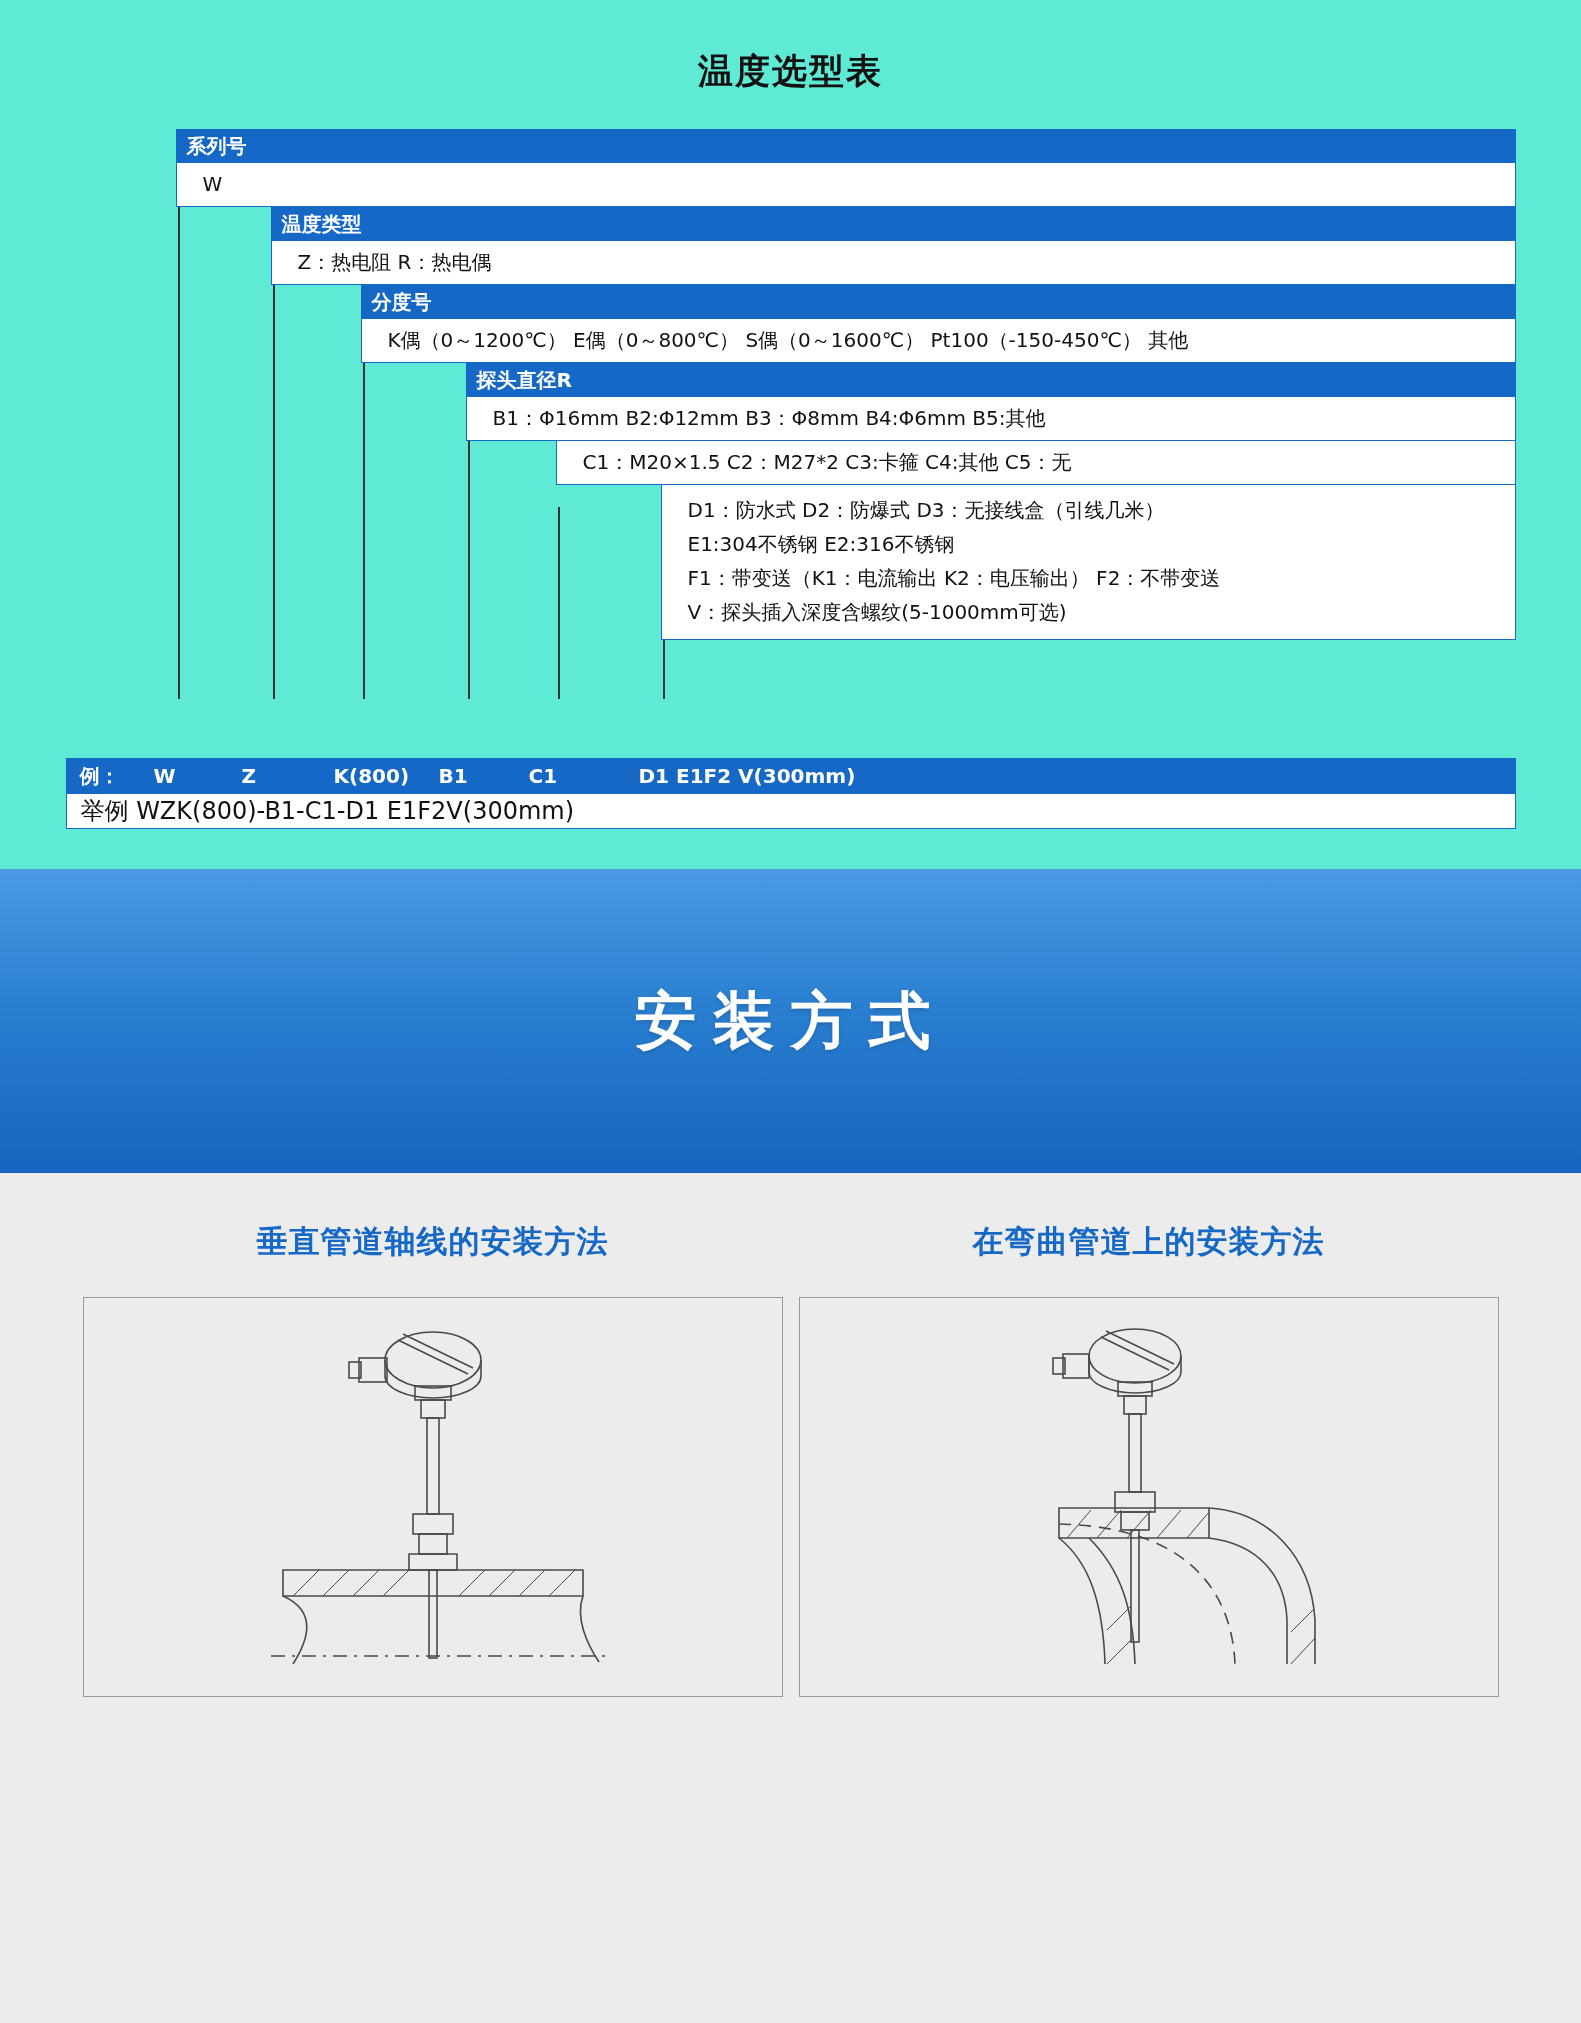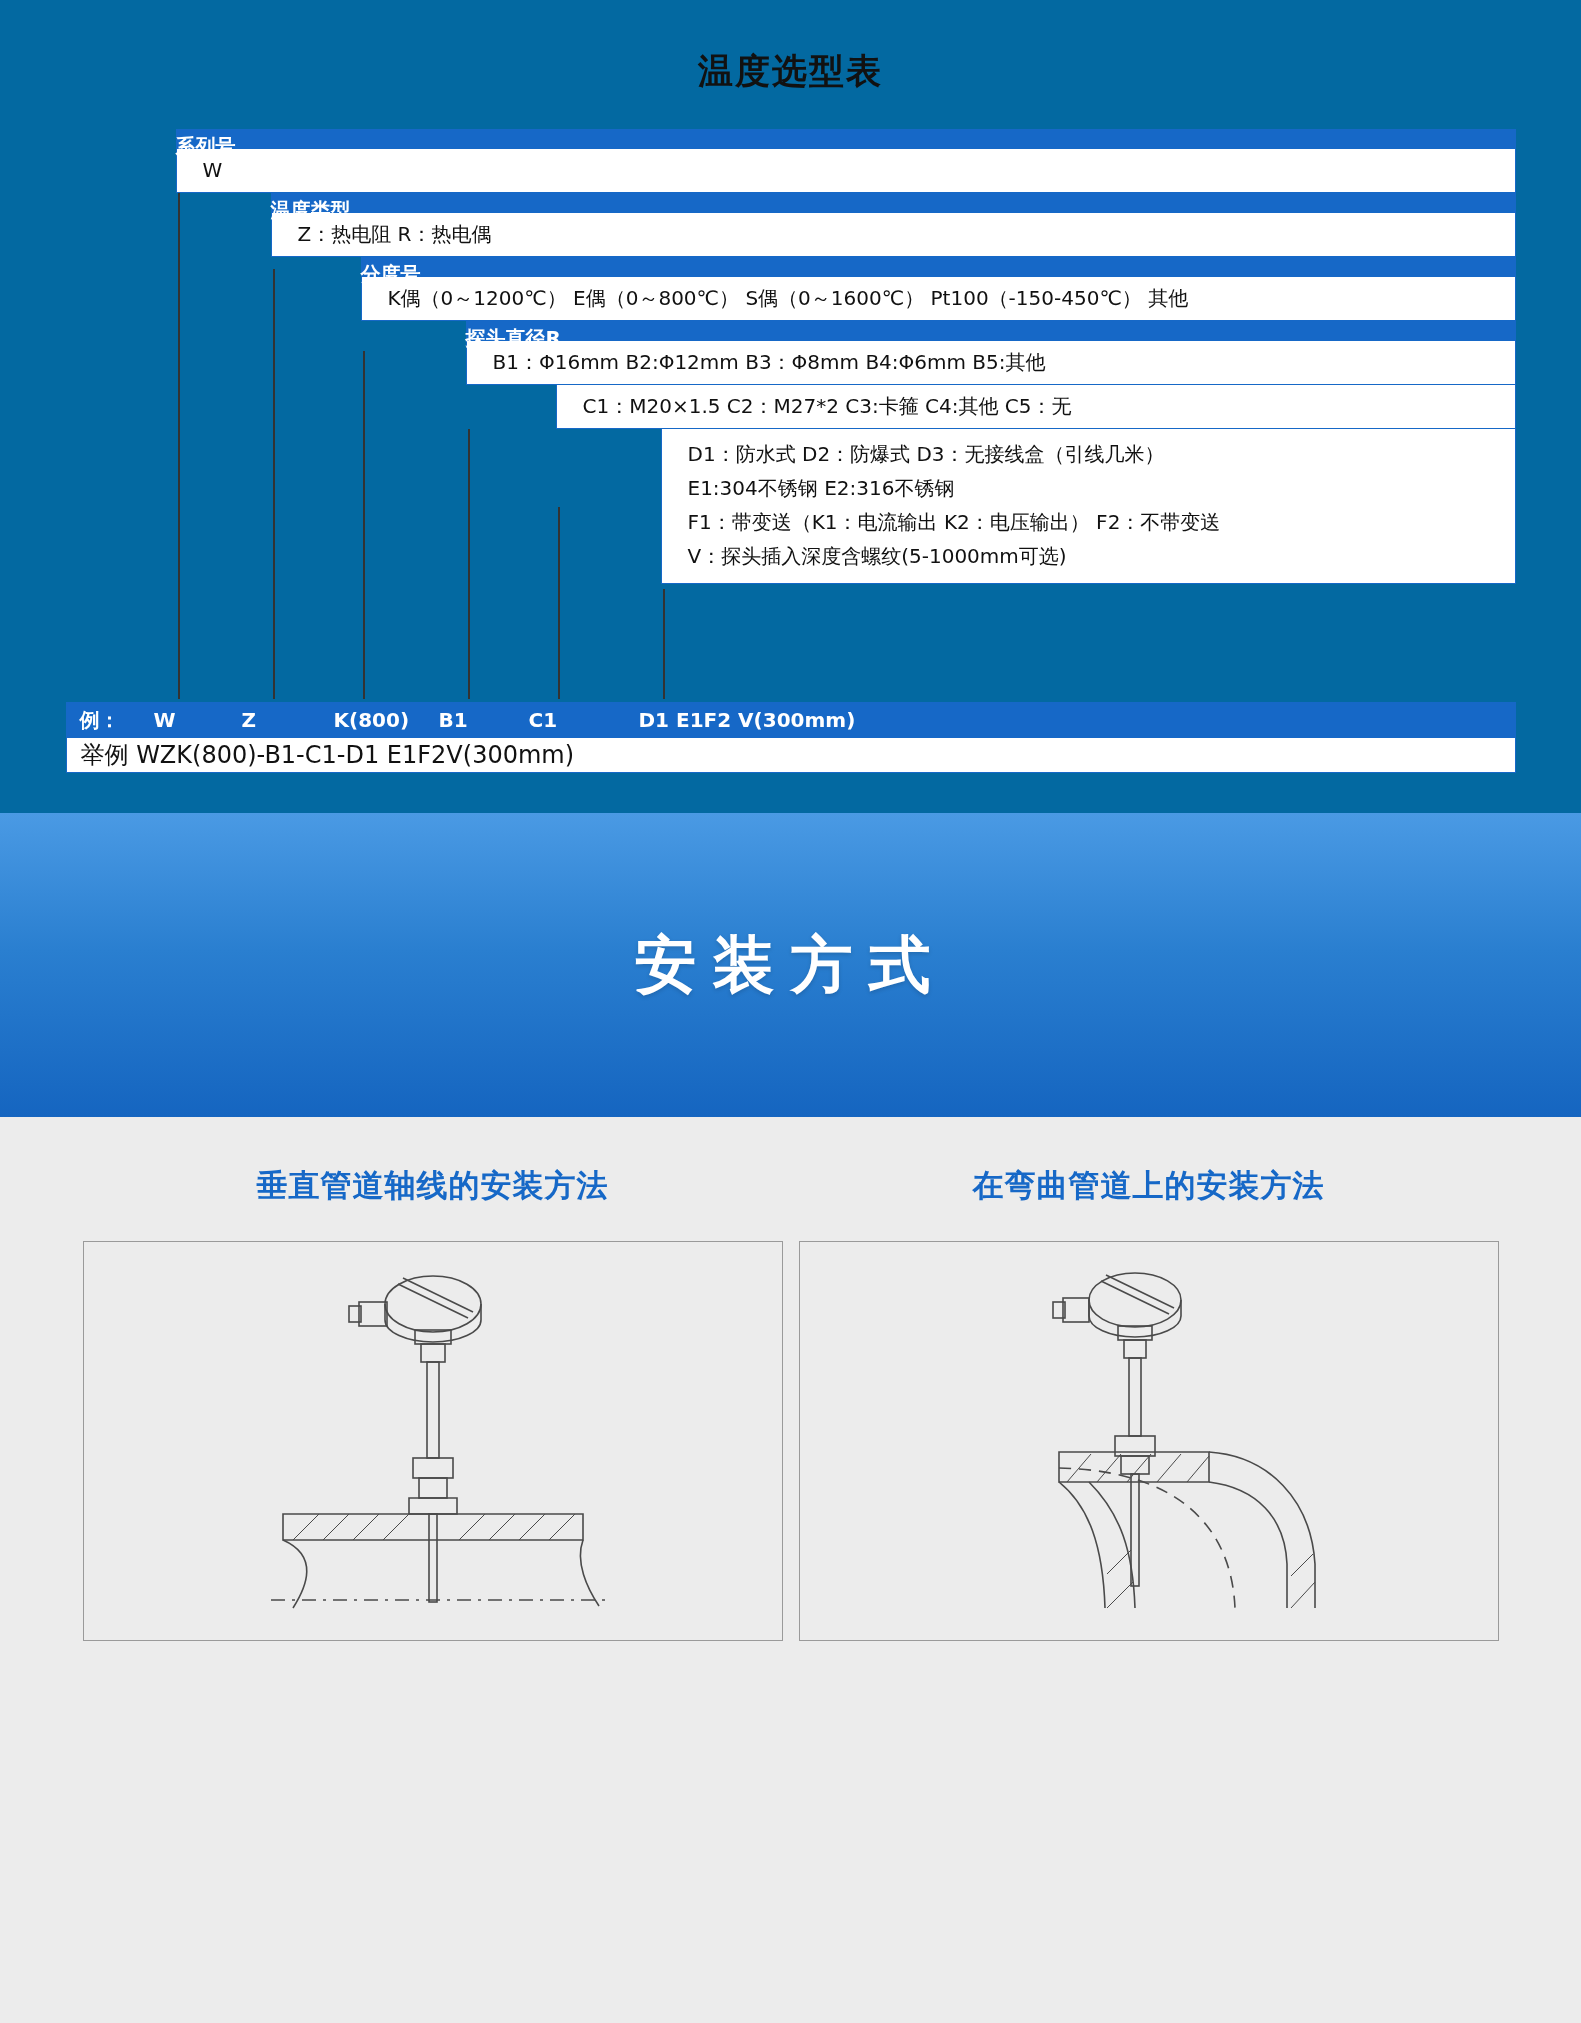--- a/index.html
+++ b/index.html
@@ -5,40 +5,40 @@
   html,body{margin:0;padding:0;}
   body{
     width:1581px;
     background:#ececec;
     font-family:"DejaVu Sans","Liberation Sans",sans-serif;
     color:#1a1a1a;
   }
   .page{width:1581px;margin:0 auto;position:relative;}
 
   
-  .sec-selection{background:#0369a1;padding:30px 0 40px 0;}
+  .sec-selection{background:#5eead4;padding:30px 0 40px 0;}
   .sec-title{
     text-align:center;
     font-size:35px;
     font-weight:bold;
     color:#111;
     letter-spacing:2px;
     padding:18px 0 34px 0;
   }
   .chart-wrap{position:relative;width:1450px;margin:0 auto;}
 
   .row{position:relative;}
   .bar{
     background:#1668c7;
     color:#fff;
     font-weight:bold;
     font-size:20px;
     line-height:34px;
-    height:20px;
-    padding-left:0;
+    height:34px;
+    padding-left:11px;
     box-sizing:border-box;
   }
   .body{
     background:#fff;
     border:1px solid #1668c7;
     border-top:none;
     box-sizing:border-box;
     font-size:20px;
     line-height:32px;
     padding:5px 12px 6px 26px;

